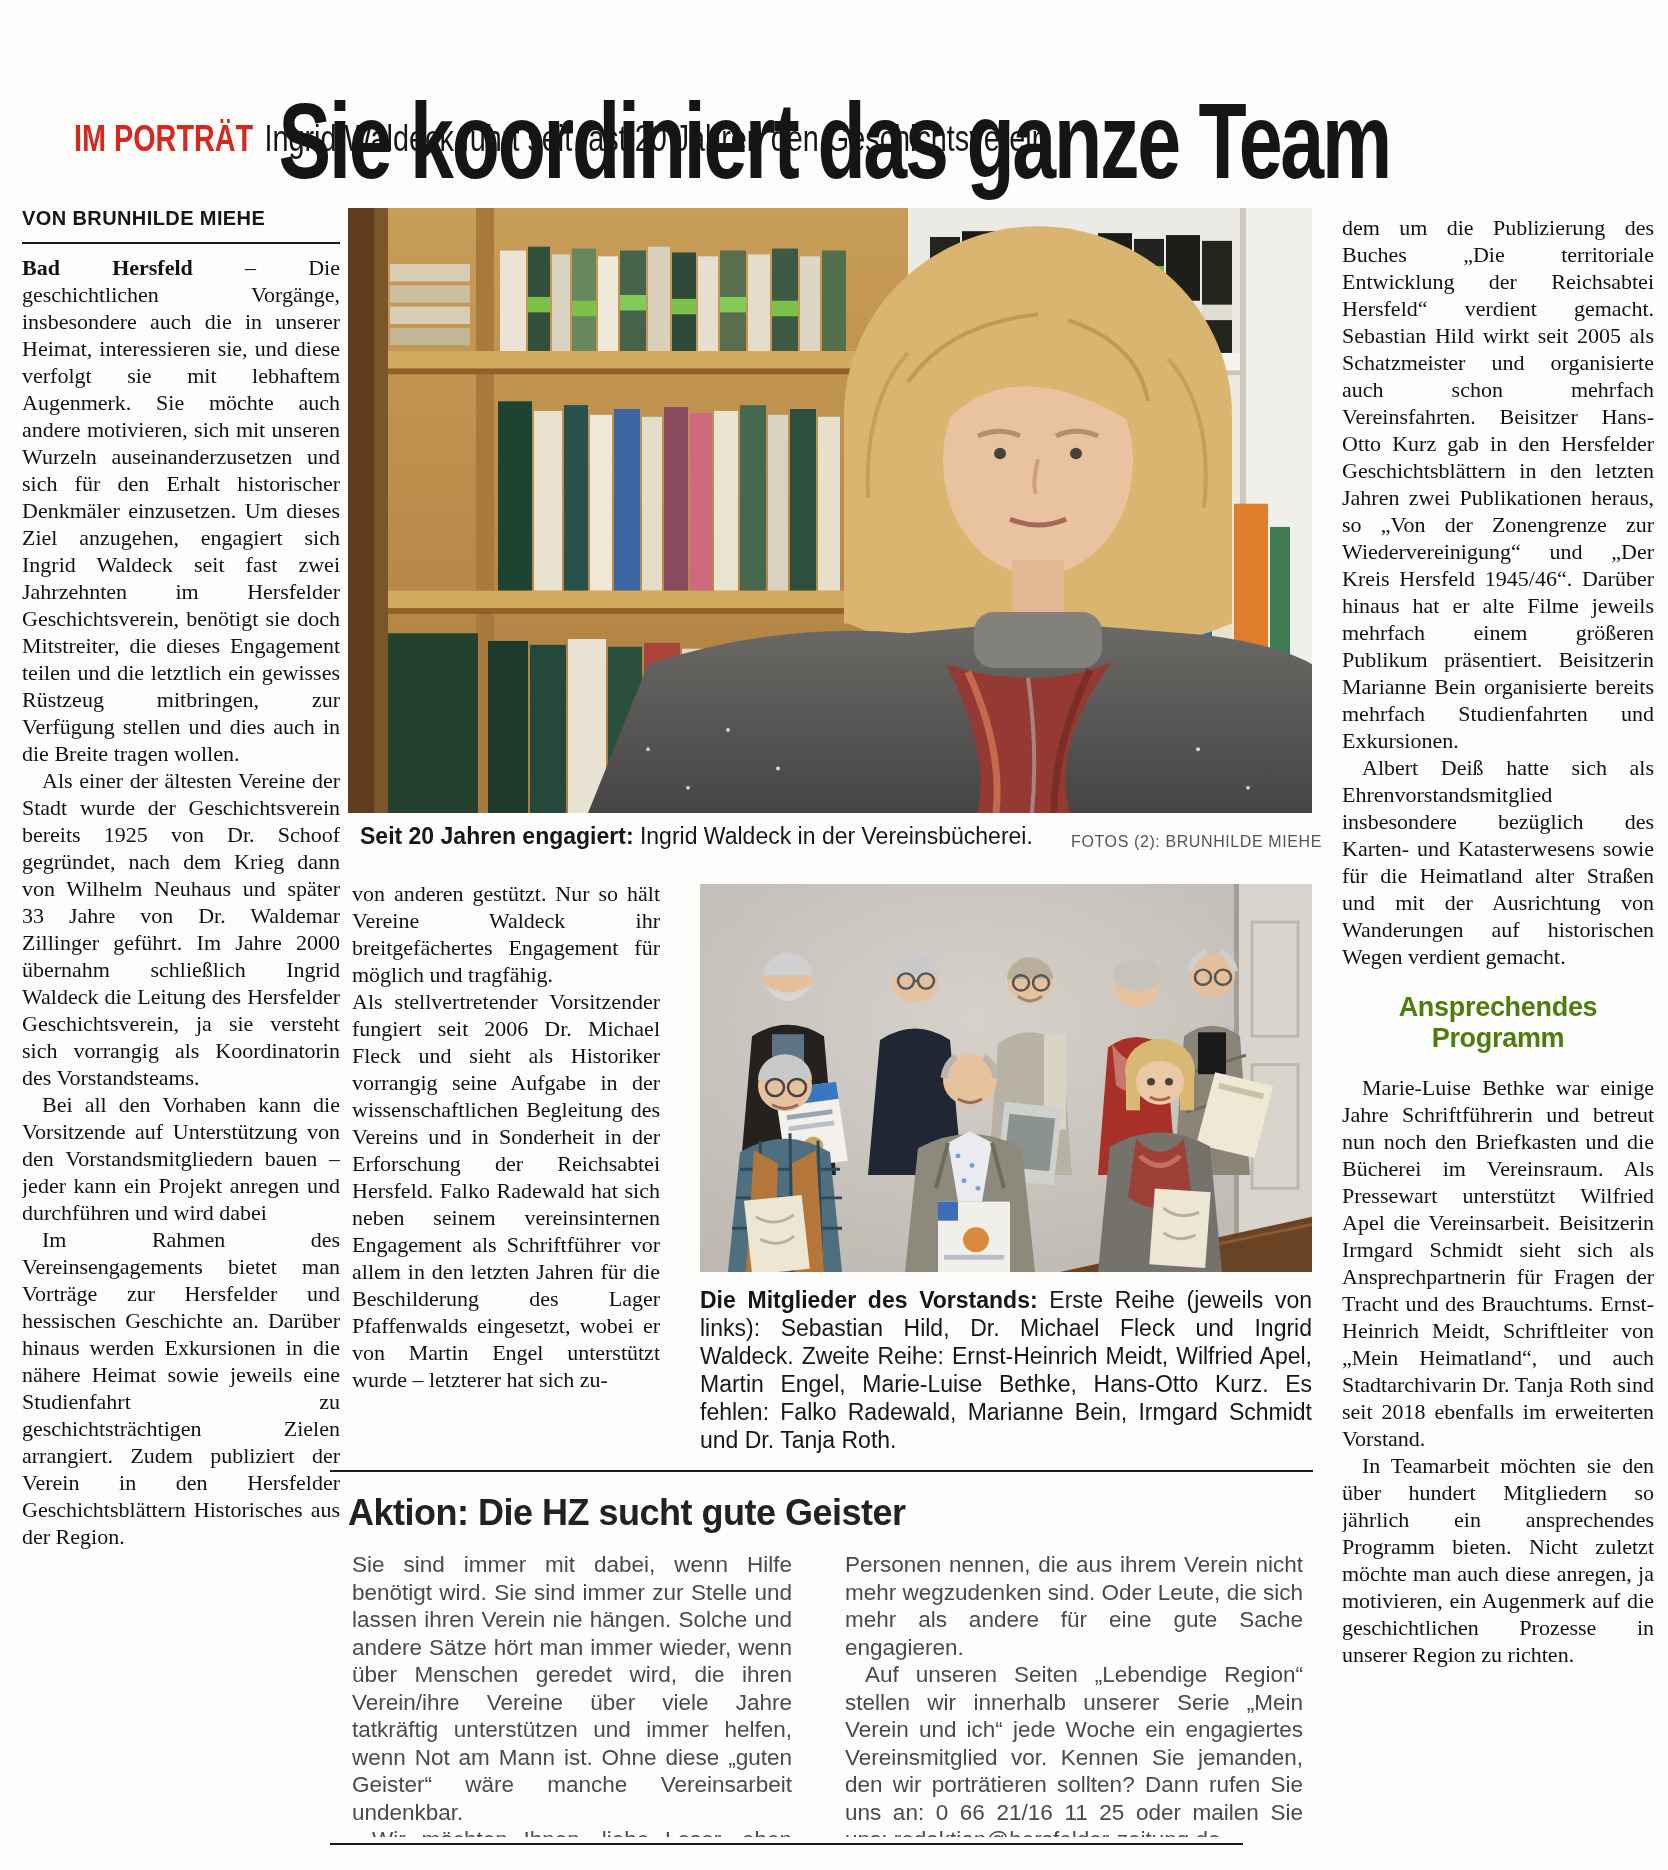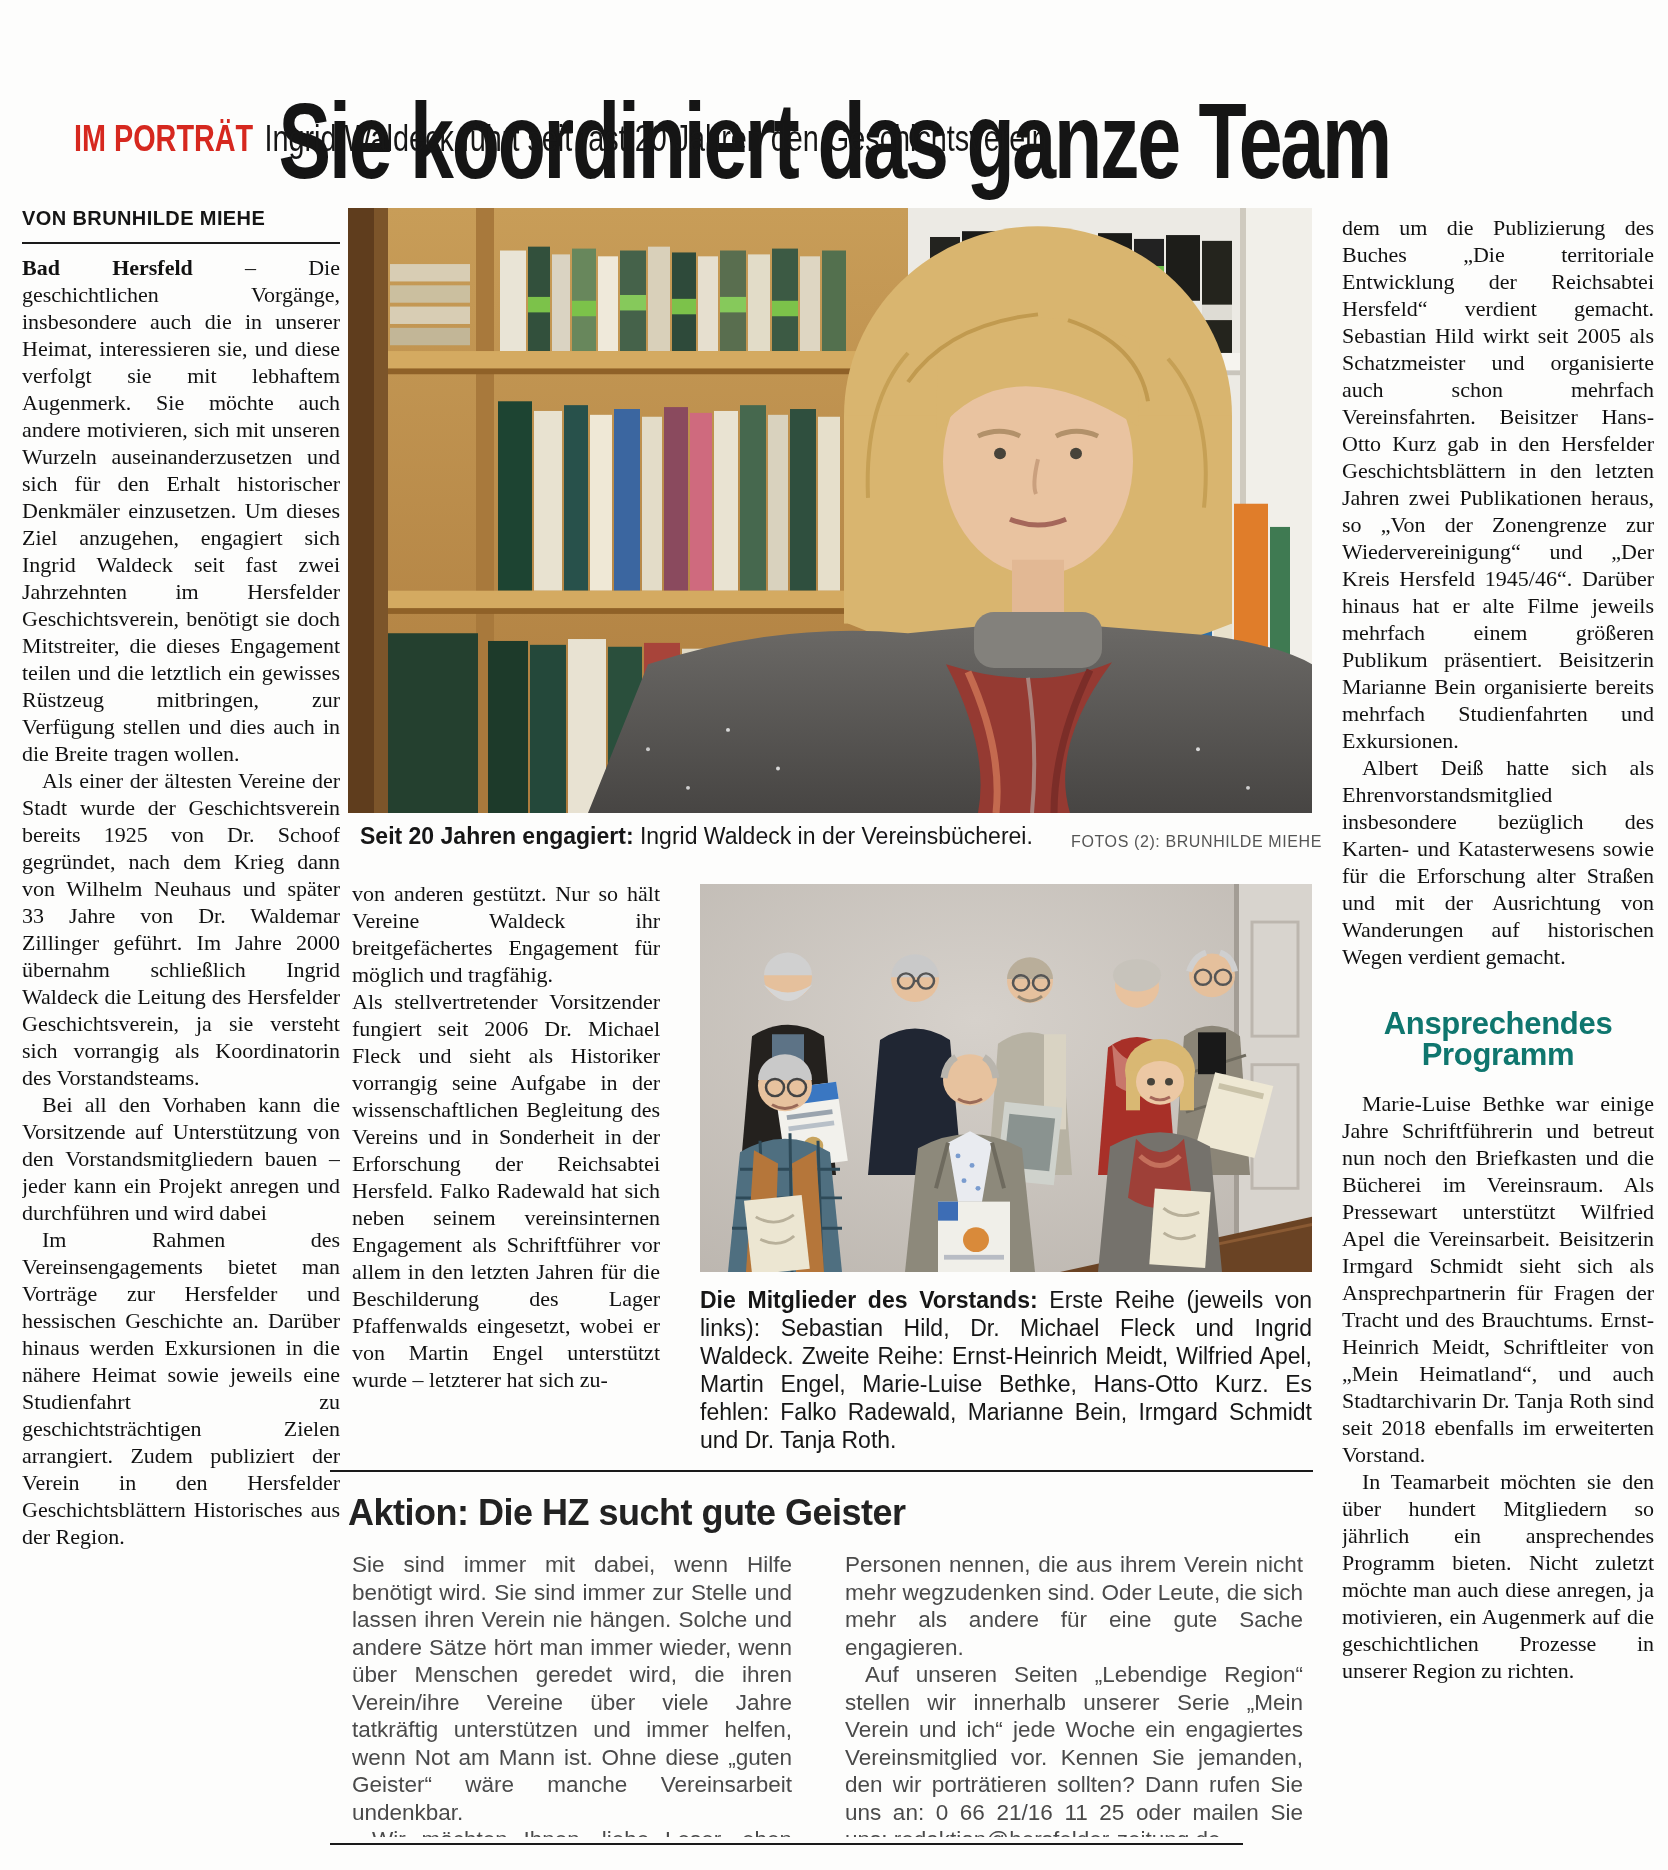--- a/index.html
+++ b/index.html
@@ -29,22 +29,22 @@
 
   
   .col { text-align:justify; font-size:22px; line-height:27px; hyphens:auto; -webkit-hyphens:auto; }
   .col p { margin:0; }
   .col p.ind { text-indent:20px; }
   .lead { font-weight:bold; }
   .col-left  { position:absolute; left:22px;   top:254px; width:318px; height:1608px; overflow:hidden; }
   .col-mid   { position:absolute; left:352px;  top:880px; width:308px; height:580px;  overflow:hidden; }
   .col-right { position:absolute; left:1342px; top:214px; width:312px; height:1650px; overflow:hidden; }
   .colsubhead {
-    font-family:"Liberation Sans", sans-serif; font-weight:bold; font-size:31px;
-    line-height:31px; text-align:center; margin:38px 0 20px; letter-spacing:-0.3px; color:#0f766e;
+    font-family:"Liberation Sans", sans-serif; font-weight:bold; font-size:27px;
+    line-height:31px; text-align:center; margin:22px 0 20px; letter-spacing:-0.3px; color:#4d7c0f;
   }
 
   
   .photo1 { position:absolute; left:348px; top:208px; width:964px; height:605px; overflow:hidden; }
   .photo2 { position:absolute; left:700px; top:884px; width:612px; height:388px; overflow:hidden; }
   .photo1 svg, .photo2 svg { display:block; width:100%; height:100%; }
   .caption {
     position:absolute; font-family:"Liberation Sans", sans-serif; font-size:23px;
     line-height:28px; color:#161616;
   }
@@ -365,21 +365,21 @@
   </div>
   <div class="aktion-col aktion-col2">
     <p>Personen nennen, die aus ihrem Verein nicht mehr wegzudenken sind. Oder Leute, die sich mehr als andere für eine gute Sache engagieren.</p>
     <p class="ind">Auf unseren Seiten „Lebendige Region“ stellen wir innerhalb unserer Serie „Mein Verein und ich“ jede Woche ein engagiertes Vereinsmitglied vor. Kennen Sie jemanden, den wir porträtieren sollten? Dann rufen Sie uns an: 0 66 21/16 11 25 oder mailen Sie uns: redaktion@hersfelder-zeitung.de.</p>
 
   </div>
   <div class="rule rule-aktion-bottom"></div>
 
   <div class="col col-right">
     <p>dem um die Publizierung des Buches „Die territoriale Entwicklung der Reichsabtei Hersfeld“ verdient gemacht. Sebastian Hild wirkt seit 2005 als Schatzmeister und organisierte auch schon mehrfach Vereinsfahrten. Beisitzer Hans-Otto Kurz gab in den Hersfelder Geschichtsblättern in den letzten Jahren zwei Publikationen heraus, so „Von der Zonengrenze zur Wiedervereinigung“ und „Der Kreis Hersfeld 1945/46“. Darüber hinaus hat er alte Filme jeweils mehrfach einem größeren Publikum präsentiert. Beisitzerin Marianne Bein organisierte bereits mehrfach Studienfahrten und Exkursionen.</p>
-    <p class="ind">Albert Deiß hatte sich als Ehrenvorstandsmitglied insbesondere bezüglich des Karten- und Katasterwesens sowie für die Erforschung alter Straßen und mit der Ausrichtung von Wanderungen auf historischen Wegen verdient gemacht.</p>
+    <p class="ind">Albert Deiß hatte sich als Ehrenvorstandsmitglied insbesondere bezüglich des Karten- und Katasterwesens sowie für die Heimatland alter Straßen und mit der Ausrichtung von Wanderungen auf historischen Wegen verdient gemacht.</p>
     <div class="colsubhead">
       <div>Ansprechendes</div>
       <div>Programm</div>
     </div>
     <p class="ind">Marie-Luise Bethke war einige Jahre Schriftführerin und betreut nun noch den Briefkasten und die Bücherei im Vereinsraum. Als Pressewart unterstützt Wilfried Apel die Vereinsarbeit. Beisitzerin Irmgard Schmidt sieht sich als Ansprechpartnerin für Fragen der Tracht und des Brauchtums. Ernst-Heinrich Meidt, Schriftleiter von „Mein Heimatland“, und auch Stadtarchivarin Dr. Tanja Roth sind seit 2018 ebenfalls im erweiterten Vorstand.</p>
     <p class="ind">In Teamarbeit möchten sie den über hundert Mitgliedern so jährlich ein ansprechendes Programm bieten. Nicht zuletzt möchte man auch diese anregen, ja motivieren, ein Augenmerk auf die geschichtlichen Prozesse in unserer Region zu richten.</p>
   </div>
 
 </div>
 

